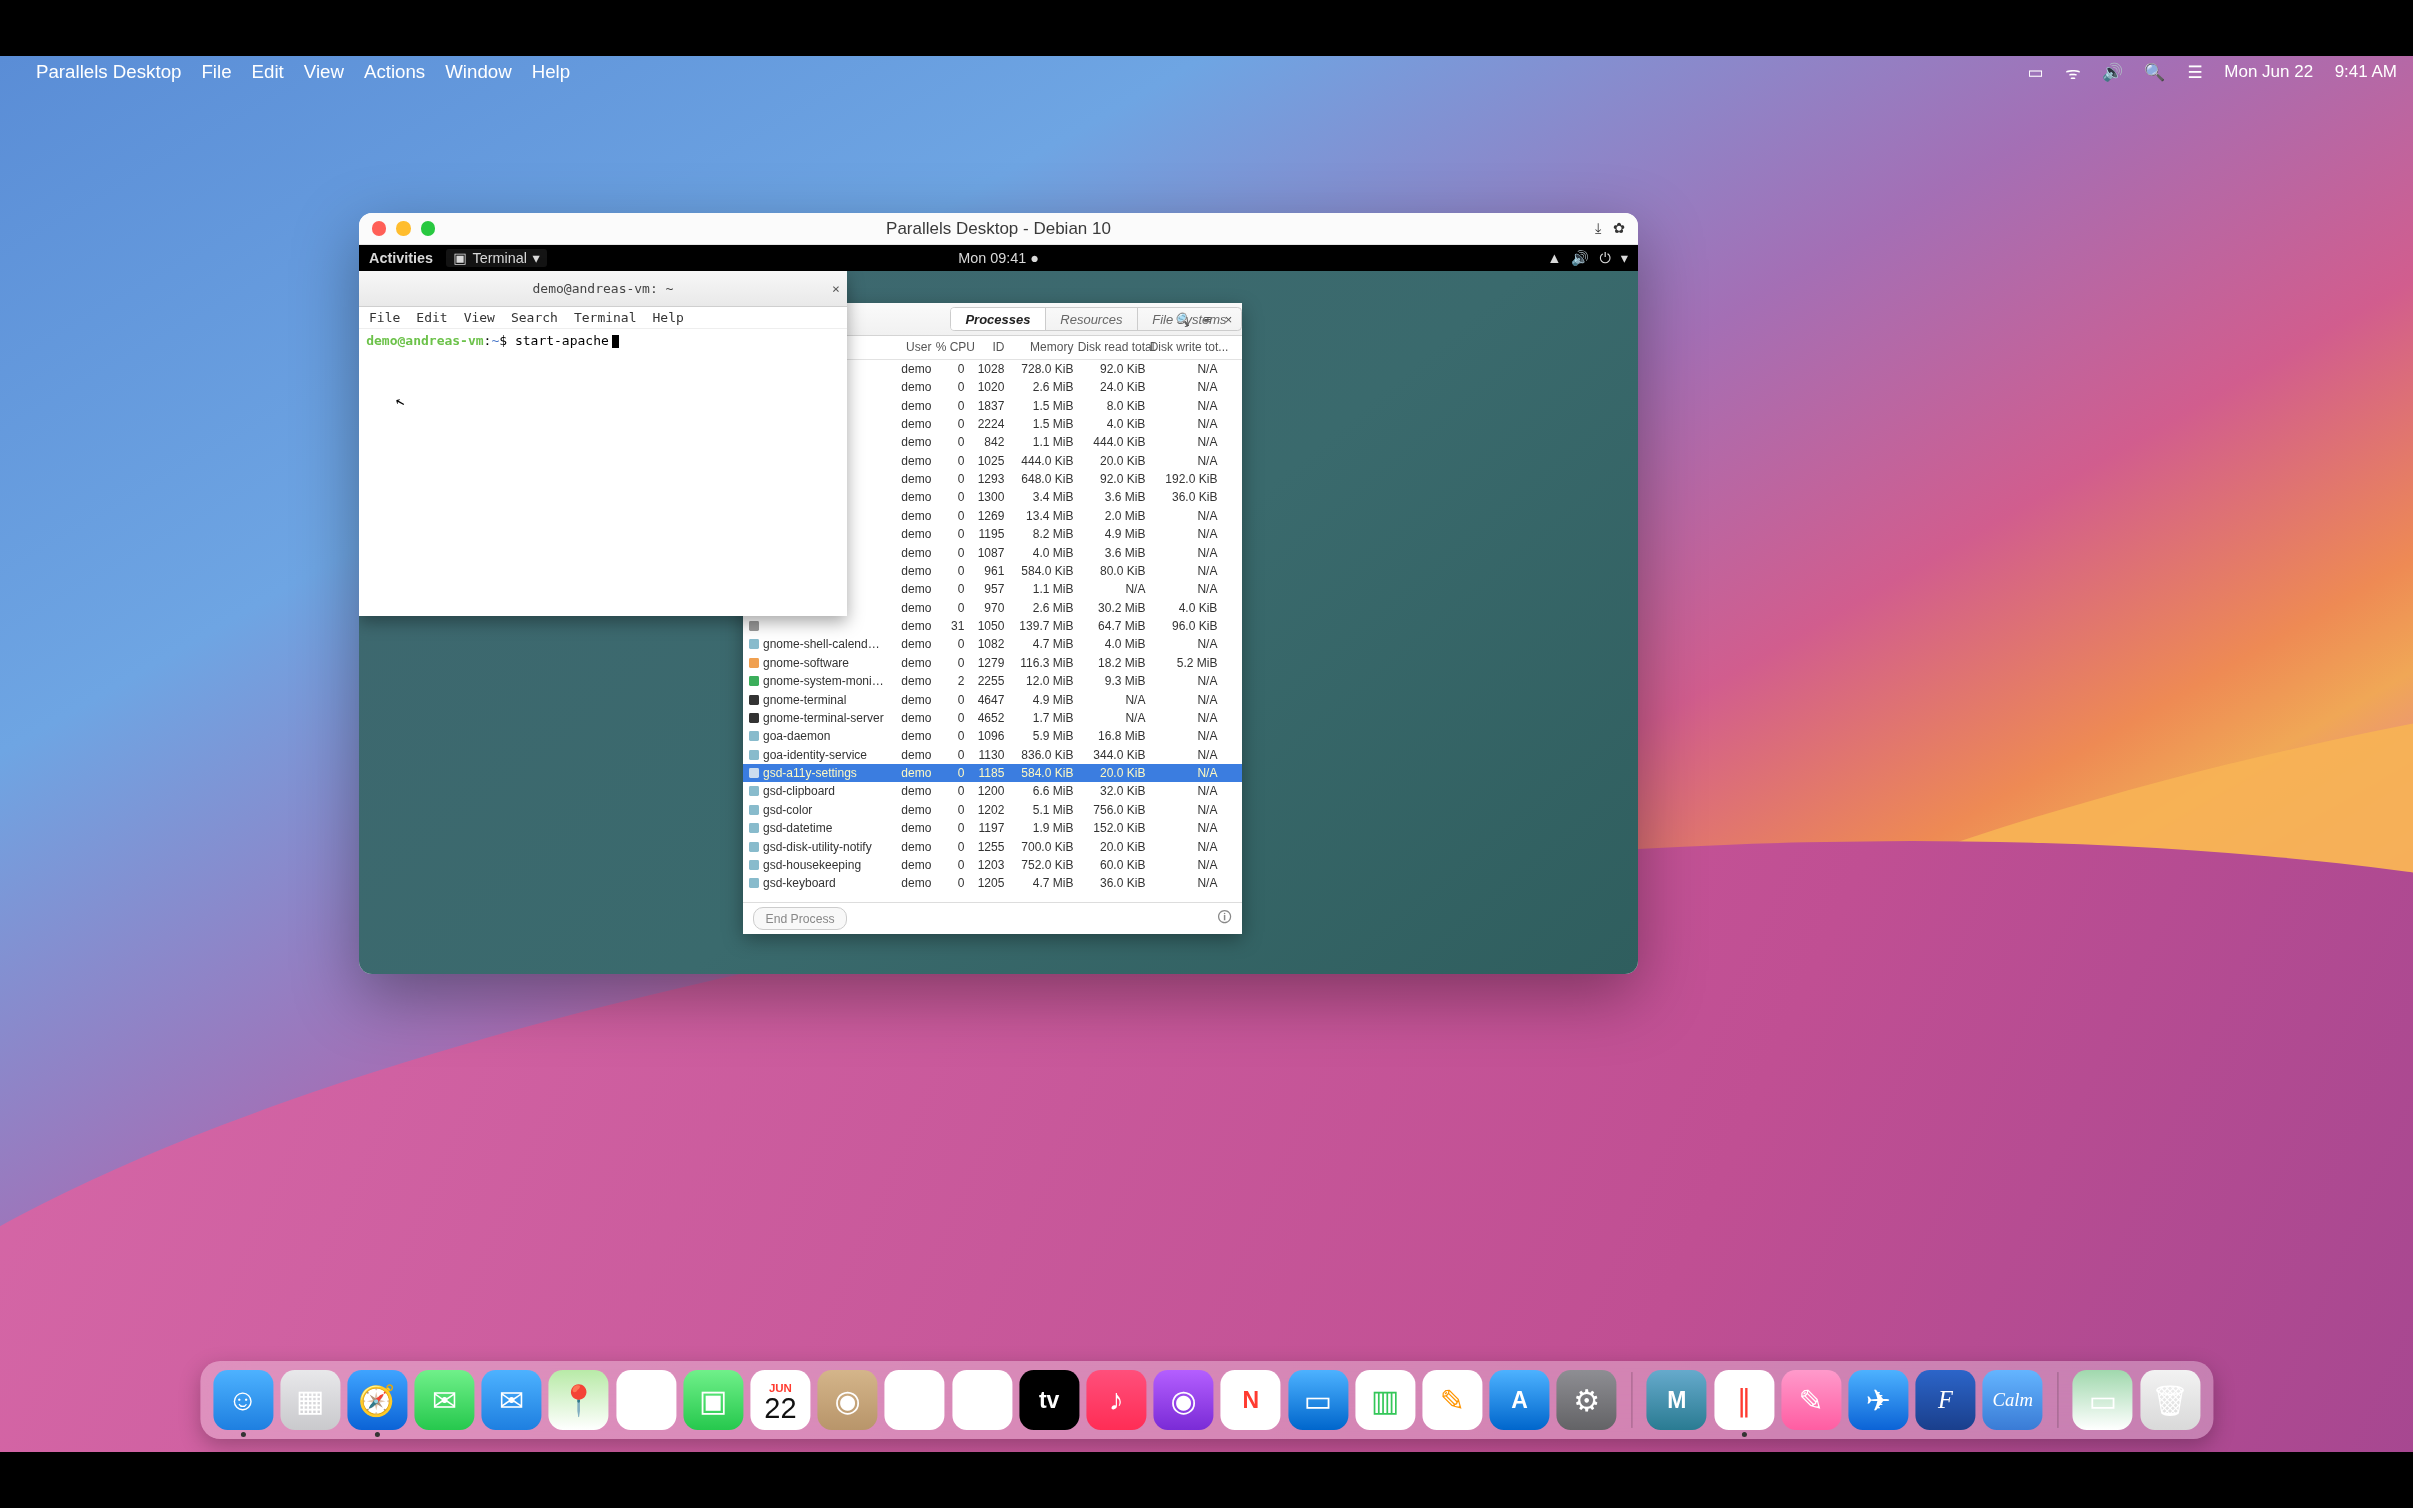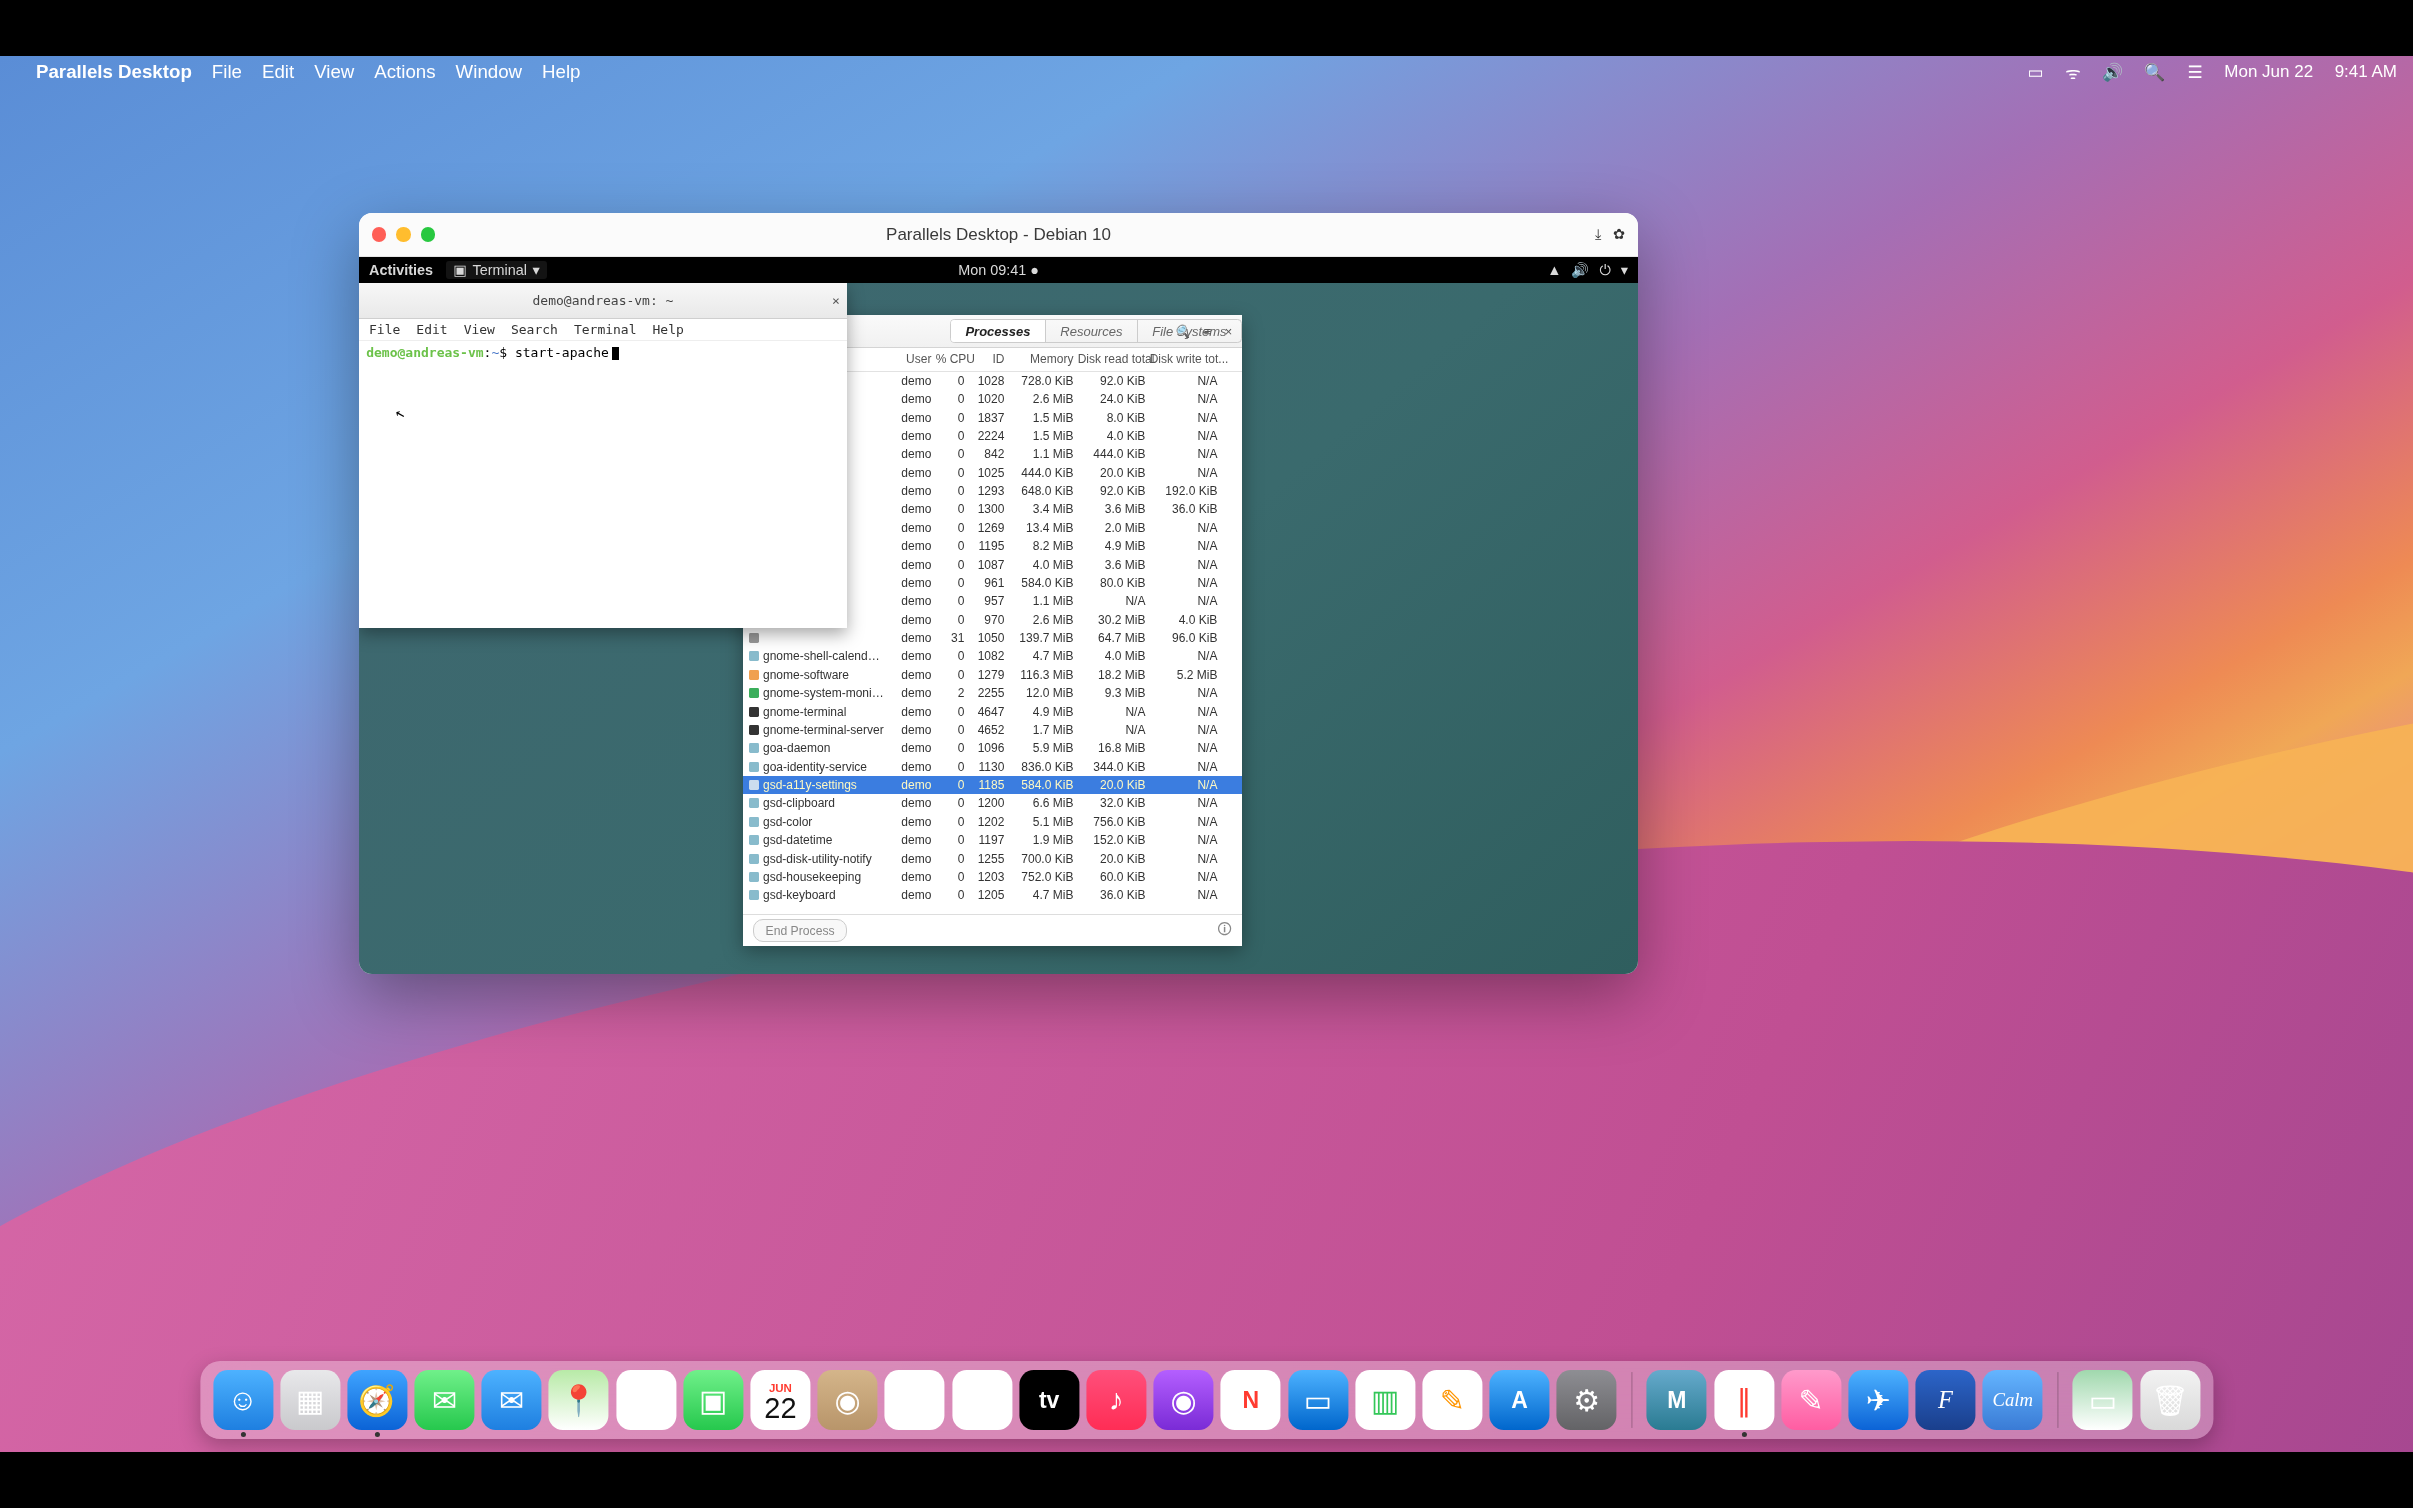--- a/index.html
+++ b/index.html
@@ -6,27 +6,27 @@
 body { width: 2413px; height: 1508px; background: #000; font-family: -apple-system, "Helvetica Neue", Arial, sans-serif; overflow: hidden; position: relative; }
 .letterbox-top, .letterbox-bottom { position: absolute; left: 0; right: 0; height: 56px; background: #000; z-index: 1; }
 .letterbox-top { top: 0; } .letterbox-bottom { bottom: 0; }
 .screen { position: absolute; top: 56px; bottom: 56px; left: 0; right: 0; background: linear-gradient(150deg, #5a8dd6 0%, #6ea5e3 25%, #a46fb5 45%, #d15d8e 58%, #ee8a54 68%, #f0a756 72%, #e78196 78%, #c85d9e 85%, #a0448f 92%, #7e3480 100%); overflow: hidden; }
 .wallpaper-wave { position: absolute; top: 46%; left: 52%; width: 110%; height: 70%; background: #f7b255; border-radius: 55% 45% 40% 60% / 50% 45% 55% 50%; transform: rotate(-8deg); opacity: 0.95; }
 .wallpaper-wave2 { position: absolute; top: 58%; left: -10%; width: 140%; height: 72%; background: linear-gradient(120deg,#d86aa9 0%, #c04f93 55%, #8c3f8e 100%); border-radius: 50% 50% 40% 60% / 45% 55% 45% 55%; transform: rotate(-6deg); }
 
 
 .menubar { position: absolute; top: 0; left: 0; right: 0; height: 32px; display: flex; align-items: center; padding: 0 16px; color: #fff; font-size: 18.7px; justify-content: space-between; z-index: 10; }
 .menubar-left, .menubar-right { display: flex; align-items: center; gap: 20px; }
-.menubar-left .app-name { font-weight: 700; }
+.menubar-left .app-name { font-weight: 400; }
 .menubar-right { gap: 21.5px; font-size: 17px; }
 .apple-logo { font-size: 20px; }
 
 
 .parallels-window { position: absolute; top: 157px; left: 359px; width: 1279px; height: 761px; background: #fff; border-radius: 13px; box-shadow: 0 21.5px 65px rgba(0,0,0,0.35); overflow: hidden; display: flex; flex-direction: column; }
-.parallels-titlebar { height: 44px; display: flex; align-items: center; padding: 0 13px; border-bottom: 0.7px solid #e6e6e6; position: relative; background:#fbfbfb; }
+.parallels-titlebar { height: 32px; display: flex; align-items: center; padding: 0 13px; border-bottom: 0.7px solid #e6e6e6; position: relative; background:#fbfbfb; }
 .traffic-lights { display: flex; gap: 10px; }
 .traffic-light { width: 14.4px; height: 14.4px; border-radius: 50%; }
 .tl-red { background: #ff5f57; } .tl-yellow { background: #ffbd2e; } .tl-green { background: #28c840; }
 .parallels-title { position: absolute; left: 50%; transform: translateX(-50%); font-size: 17px; color: #3a3a3a; }
 .parallels-title-icons { position: absolute; right: 13px; display: flex; gap: 11.5px; font-size: 14.4px; color: #333; }
 
 
 .gnome-topbar { height: 26px; background: #000; color: #d9d9d9; display: flex; align-items: center; padding: 0 10px; font-size: 14.4px; position: relative; }
 .gnome-topbar .activities { font-weight: 600; }
 .gnome-term-menu { margin-left: 13px; display: flex; align-items: center; gap: 5.7px; background: rgba(255,255,255,0.08); padding: 1.4px 7.2px; border-radius: 2.9px; }

